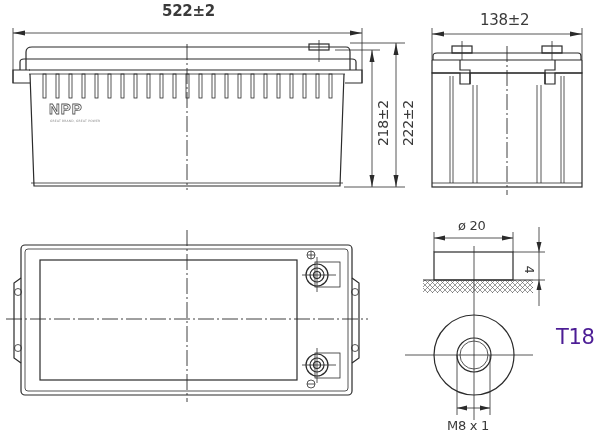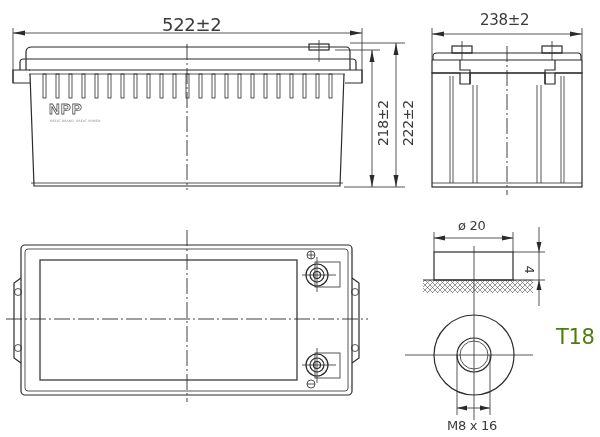--- a/index.html
+++ b/index.html
@@ -5,21 +5,21 @@
   html, body { margin: 0; padding: 0; background: #ffffff; }
   body { width: 600px; height: 437px; overflow: hidden; position: relative; font-family: "DejaVu Sans", sans-serif; }
   #drawing { position: absolute; left: 0; top: 0; width: 600px; height: 437px; }
   .ln { stroke: #2b2b2b; stroke-width: 1.2; fill: none; }
   .thin { stroke: #2b2b2b; stroke-width: 0.8; fill: none; }
   .center { stroke: #2b2b2b; stroke-width: 0.9; fill: none; stroke-dasharray: 16 3 2 3; }
   .dim { stroke: #2b2b2b; stroke-width: 0.8; fill: none; }
   .arrow { fill: #2b2b2b; }
   .lbl { position: absolute; font-family: "DejaVu Sans", sans-serif; font-size: 13px; color: #3a3a3a; white-space: nowrap; letter-spacing: -0.3px; }
   .vlbl { transform: rotate(-90deg); transform-origin: left top; }
-  .big { font-size: 21px; color: #4d7c0f; text-align: right; }
+  .big { font-size: 21px; color: #4c1d95; text-align: right; }
   .logo { position: absolute; font-family: Liberation Sans, sans-serif; font-weight: bold; font-size: 15px; color: #ffffff; -webkit-text-stroke: 0.8px #555; letter-spacing: 1px; }
   .logo-sub { position: absolute; font-size: 3px; color: #888; letter-spacing: 0.2px; }
 </style>
 </head>
 <body>
 
 <svg id="drawing" viewBox="0 0 600 437" xmlns="http://www.w3.org/2000/svg">
 
   <g>
 
@@ -177,22 +177,22 @@
     <circle class="thin" cx="474" cy="355" r="14"></circle>
     <line class="thin" x1="405" y1="355" x2="533" y2="355"></line>
     <line class="thin" x1="457" y1="355" x2="457" y2="415"></line>
     <line class="thin" x1="490" y1="355" x2="490" y2="415"></line>
     <line class="dim" x1="457" y1="408" x2="490" y2="408"></line>
     <polygon class="arrow" points="457,408 467,405.5 467,410.5"></polygon>
     <polygon class="arrow" points="490,408 480,405.5 480,410.5"></polygon>
   </g>
 </svg>
 
-<div class="lbl" style="left:162px; top:14px; font-size:18px;">522±2</div>
+<div class="lbl" style="left:162px; top:2px; font-size:15px;font-weight:bold;">522±2</div>
 <div class="lbl vlbl" style="left:375px; top:146px; font-size:14px;">218±2</div>
 <div class="lbl vlbl" style="left:400px; top:146px; font-size:14px;">222±2</div>
-<div class="lbl" style="left:480px; top:11px; font-size:15px;">238±2</div>
+<div class="lbl" style="left:480px; top:11px; font-size:15px;">138±2</div>
 <div class="logo" style="left:49px; top:100px;">NPP</div>
 <div class="logo-sub" style="left:50px; top:119px;">GREAT BRAND, GREAT POWER</div>
 <div class="lbl" style="left:458px; top:218px;">ø 20</div>
 <div class="lbl" style="left:526px; top:262px; transform: rotate(90deg);">4</div>
-<div class="lbl" style="left:447px; top:418px;">M8 x 16</div>
+<div class="lbl" style="left:447px; top:418px;">M8 x 1</div>
 <div class="lbl big" style="left:556px; top:325px;">T18</div>
 
 </body></html>

